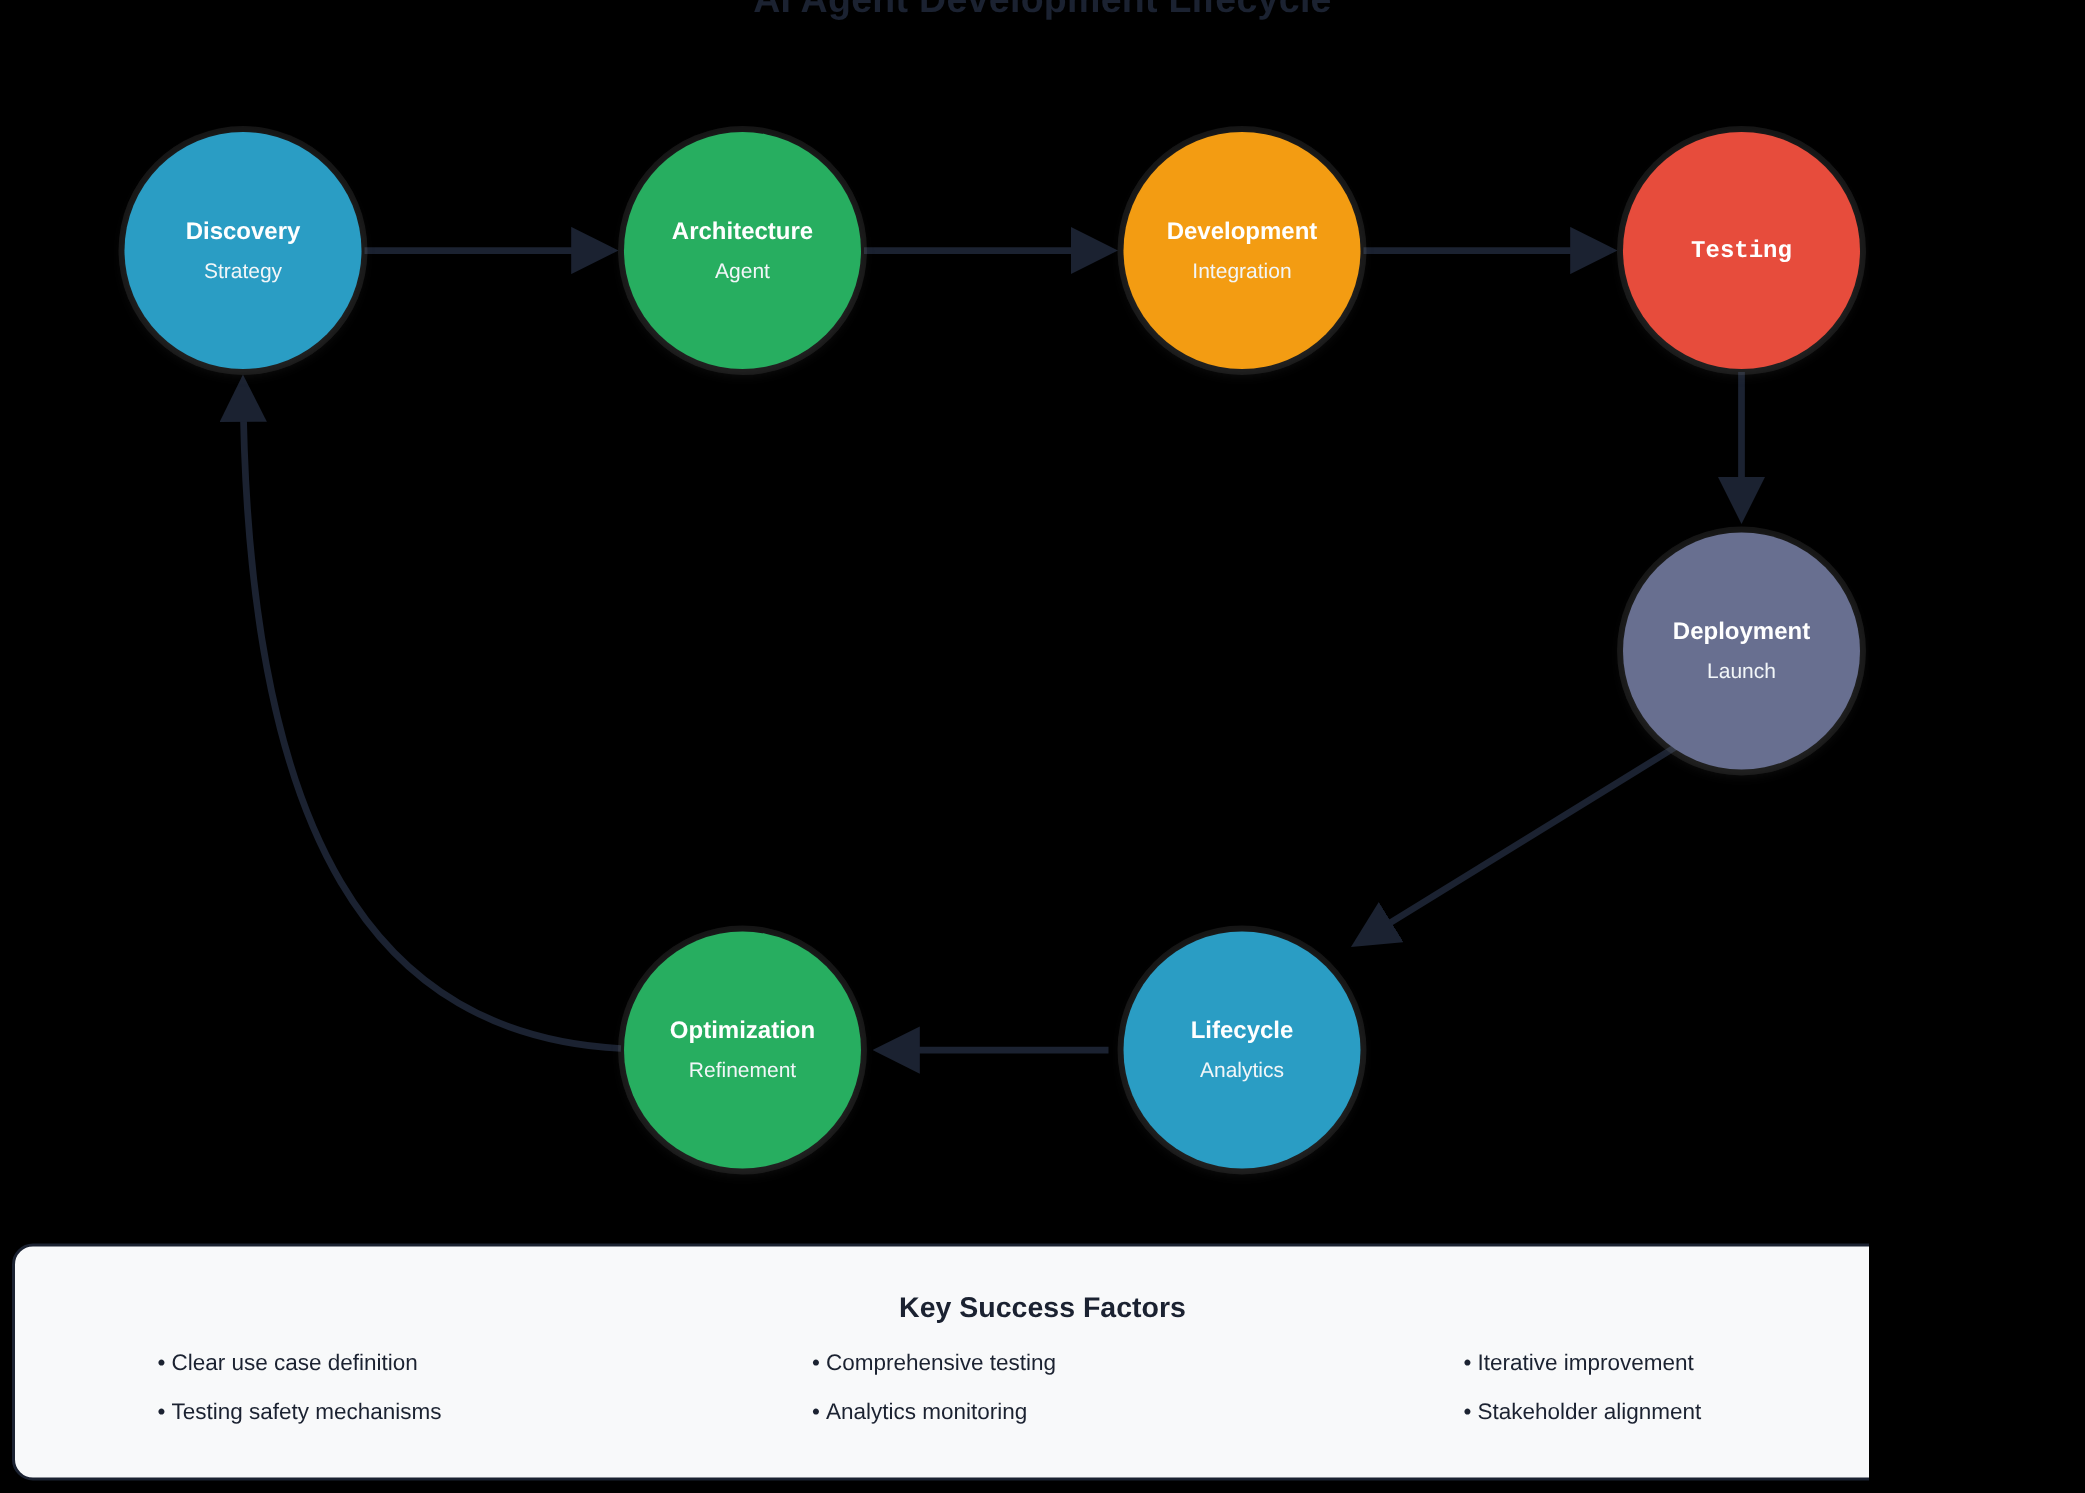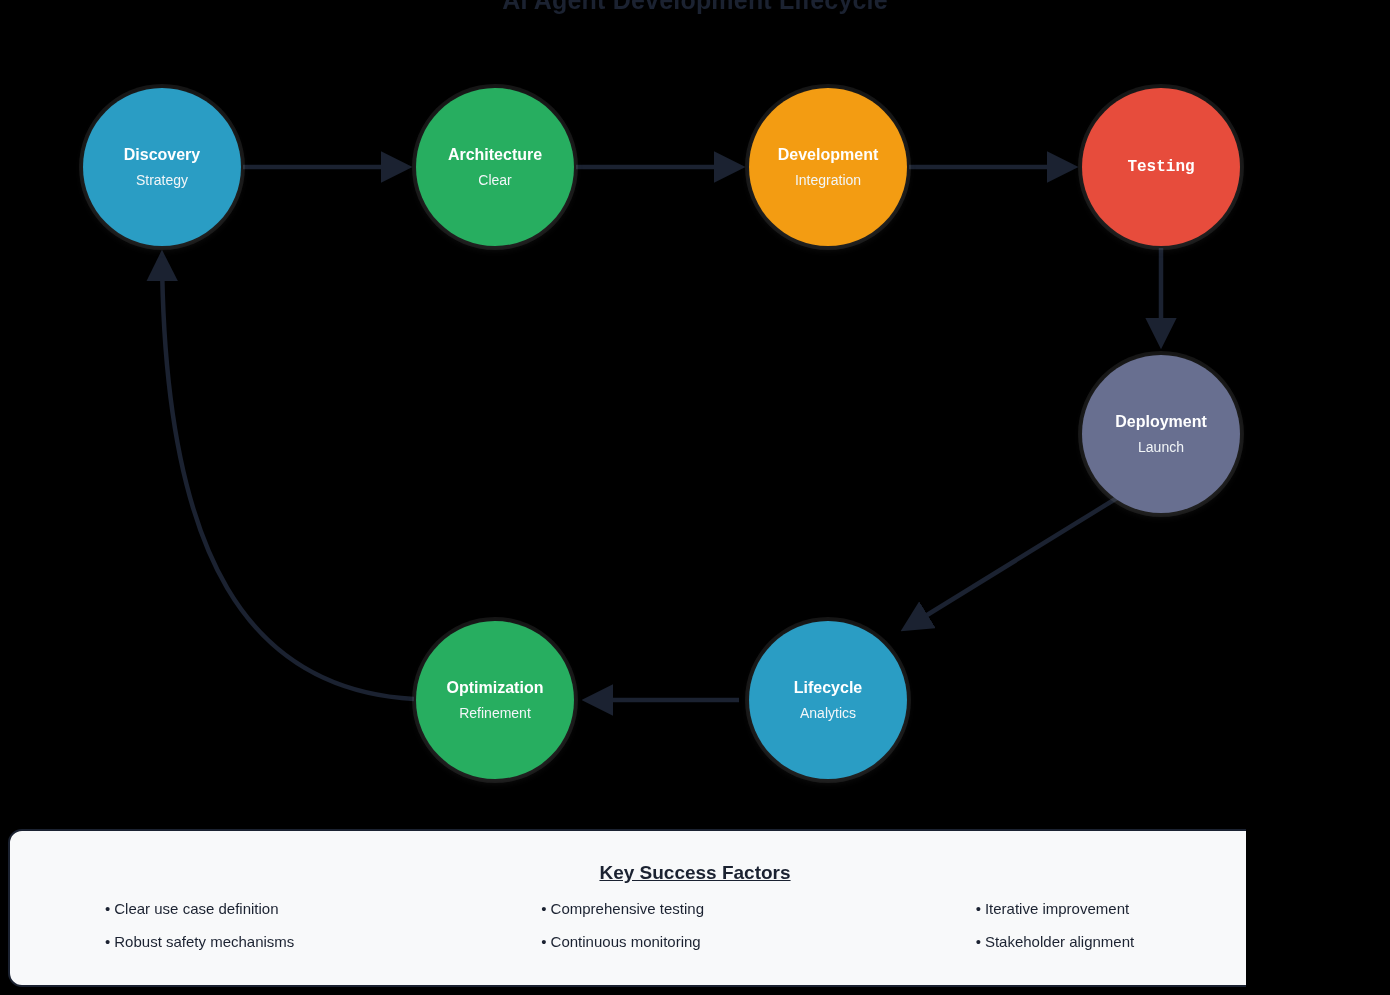--- a/index.html
+++ b/index.html
@@ -90,21 +90,20 @@
   #factors-title {
     position: absolute;
     left: 0;
     top: 31px;
     width: 100%;
     text-align: center;
     font-size: 19px;
     font-weight: bold;
     color: #1b2231;
     white-space: nowrap;
-    text-decoration: underline;
   }
   #factors-columns {
     position: absolute;
     left: 0;
     top: 70px;
     width: 100%;
     display: flex;
   }
   .factors-col {
     flex: 1 1 0;
@@ -148,21 +147,21 @@
     </g>
   </svg>
 
   <div id="nodes-layer">
       <div class="node" style="left: 83px; top: 88px; width: 158px; height: 158px; background: rgb(42, 157, 196);">
         <div class="node-title">Discovery</div>
         <div class="node-sub">Strategy</div>
       </div>
       <div class="node" style="left: 416px; top: 88px; width: 158px; height: 158px; background: rgb(39, 174, 96);">
         <div class="node-title">Architecture</div>
-        <div class="node-sub">Clear</div>
+        <div class="node-sub">Agent</div>
       </div>
       <div class="node" style="left: 749px; top: 88px; width: 158px; height: 158px; background: rgb(243, 156, 18);">
         <div class="node-title">Development</div>
         <div class="node-sub">Integration</div>
       </div>
       <div class="node no-sub" style="left: 1082px; top: 88px; width: 158px; height: 158px; background: rgb(231, 76, 60); font-family: Liberation Mono, monospace;">
         <div class="node-title">Testing</div>
       </div>
       <div class="node" style="left: 1082px; top: 355px; width: 158px; height: 158px; background: rgb(104, 111, 144);">
         <div class="node-title">Deployment</div>
@@ -176,25 +175,25 @@
         <div class="node-title">Optimization</div>
         <div class="node-sub">Refinement</div>
       </div>
     </div>
 
   <div id="factors-panel">
     <div id="factors-title">Key Success Factors</div>
     <div id="factors-columns">
         <div class="factors-col col-0">
           <div class="factor-item"><span class="factor-bullet">•</span><span>Clear use case definition</span></div>
-          <div class="factor-item"><span class="factor-bullet">•</span><span>Robust safety mechanisms</span></div>
+          <div class="factor-item"><span class="factor-bullet">•</span><span>Testing safety mechanisms</span></div>
         </div>
         <div class="factors-col col-1">
           <div class="factor-item"><span class="factor-bullet">•</span><span>Comprehensive testing</span></div>
-          <div class="factor-item"><span class="factor-bullet">•</span><span>Continuous monitoring</span></div>
+          <div class="factor-item"><span class="factor-bullet">•</span><span>Analytics monitoring</span></div>
         </div>
         <div class="factors-col col-2">
           <div class="factor-item"><span class="factor-bullet">•</span><span>Iterative improvement</span></div>
           <div class="factor-item"><span class="factor-bullet">•</span><span>Stakeholder alignment</span></div>
         </div>
       </div>
   </div>
 
 </div>
 

